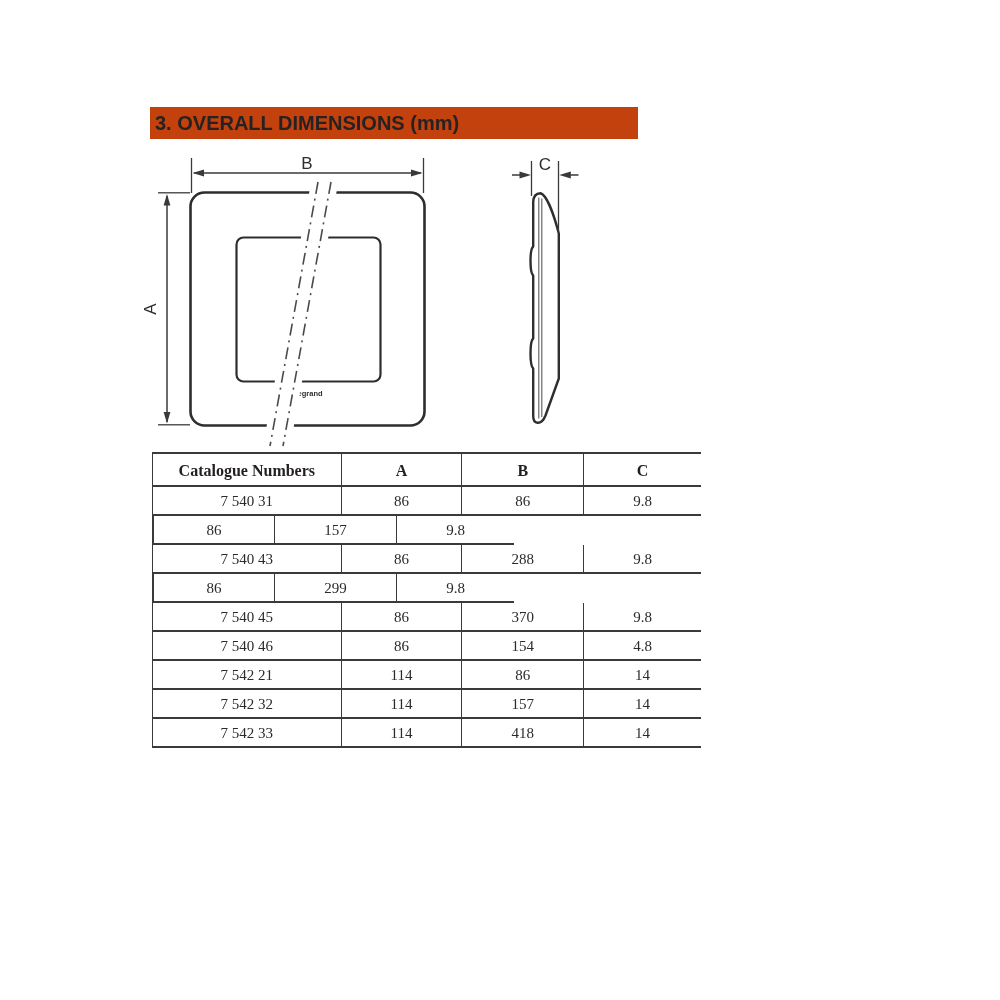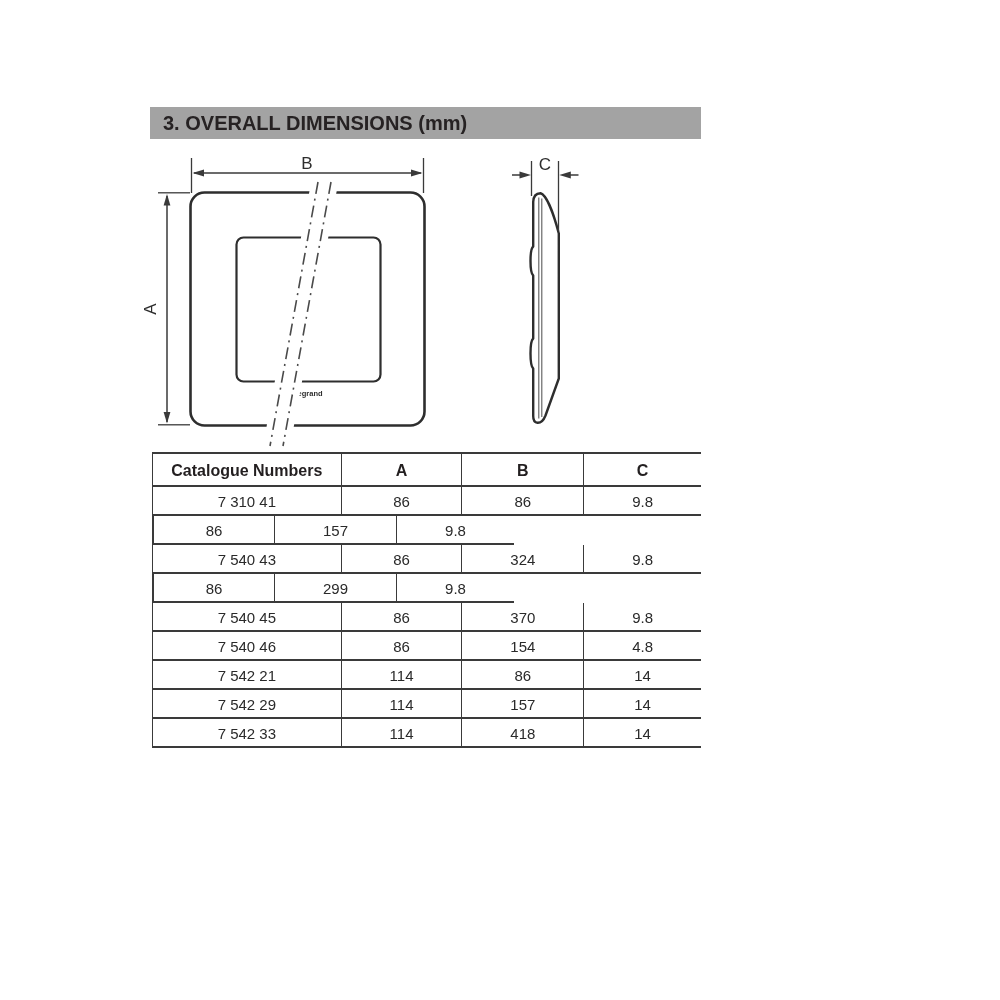--- a/index.html
+++ b/index.html
@@ -2,40 +2,41 @@
 <html><head>
 <meta charset="utf-8">
 <style>
   html,body{margin:0;padding:0;}
   body{
     width:1000px;height:1000px;position:relative;background:#ffffff;
     font-family:"Liberation Sans", sans-serif;color:#262223;overflow:hidden;
   }
   
   .section-bar{
-    position:absolute;left:150px;top:107px;width:551px;height:32px;
-    background:#a3a3a3;display:flex;align-items:center;box-sizing:border-box;
-    padding-left:13px;
+    position:absolute;left:150px;top:107px;width:488px;height:32px;
+    background:#c2410c;display:flex;align-items:center;box-sizing:border-box;
+    padding-left:5px;
   }
   .section-bar .title{
     font-size:20px;font-weight:bold;color:#262223;letter-spacing:0px;
   }
   
   .drawing{position:absolute;left:140px;top:150px;width:590px;height:302px;}
   
   .dim-table{
     position:absolute;left:152px;top:452px;width:549px;
     border-top:2.5px solid #3a3a3a;border-left:1.5px solid #3a3a3a;
     box-sizing:border-box;
   }
   .trow{display:flex;width:100%;}
   .tcell{
     box-sizing:border-box;text-align:center;
     height:29px;line-height:29px;font-size:15px;color:#2a2a2a;
     border-bottom:2px solid #3a3a3a;
+    font-family:Liberation Serif, serif;
   }
   .thead .tcell{
     height:33px;line-height:33px;font-weight:bold;font-size:16px;
     border-bottom:2.5px solid #3a3a3a;color:#231f20;
   }
   .c0{width:188px;}
   .c1{width:121px;border-left:1.5px solid #3a3a3a;}
   .c2{width:122px;border-left:1.5px solid #3a3a3a;}
   .c3{width:118px;border-left:1.5px solid #3a3a3a;}
   text{font-family:"Liberation Sans", sans-serif;}
@@ -102,34 +103,34 @@
 
 <div class="dim-table">
   <div class="trow thead">
     <div class="tcell c0">Catalogue Numbers</div>
     <div class="tcell c1">A</div>
     <div class="tcell c2">B</div>
     <div class="tcell c3">C</div>
   </div>
   <div>
       <div class="trow">
-        <div class="tcell c0">7 310 41</div>
+        <div class="tcell c0">7 540 31</div>
         <div class="tcell c1">86</div>
         <div class="tcell c2">86</div>
         <div class="tcell c3">9.8</div>
       </div>
       <div class="trow">
         <div class="tcell c1">86</div>
         <div class="tcell c2">157</div>
         <div class="tcell c3">9.8</div>
       </div>
       <div class="trow">
         <div class="tcell c0">7 540 43</div>
         <div class="tcell c1">86</div>
-        <div class="tcell c2">324</div>
+        <div class="tcell c2">288</div>
         <div class="tcell c3">9.8</div>
       </div>
       <div class="trow">
         <div class="tcell c1">86</div>
         <div class="tcell c2">299</div>
         <div class="tcell c3">9.8</div>
       </div>
       <div class="trow">
         <div class="tcell c0">7 540 45</div>
         <div class="tcell c1">86</div>
@@ -142,21 +143,21 @@
         <div class="tcell c2">154</div>
         <div class="tcell c3">4.8</div>
       </div>
       <div class="trow">
         <div class="tcell c0">7 542 21</div>
         <div class="tcell c1">114</div>
         <div class="tcell c2">86</div>
         <div class="tcell c3">14</div>
       </div>
       <div class="trow">
-        <div class="tcell c0">7 542 29</div>
+        <div class="tcell c0">7 542 32</div>
         <div class="tcell c1">114</div>
         <div class="tcell c2">157</div>
         <div class="tcell c3">14</div>
       </div>
       <div class="trow">
         <div class="tcell c0">7 542 33</div>
         <div class="tcell c1">114</div>
         <div class="tcell c2">418</div>
         <div class="tcell c3">14</div>
       </div>

